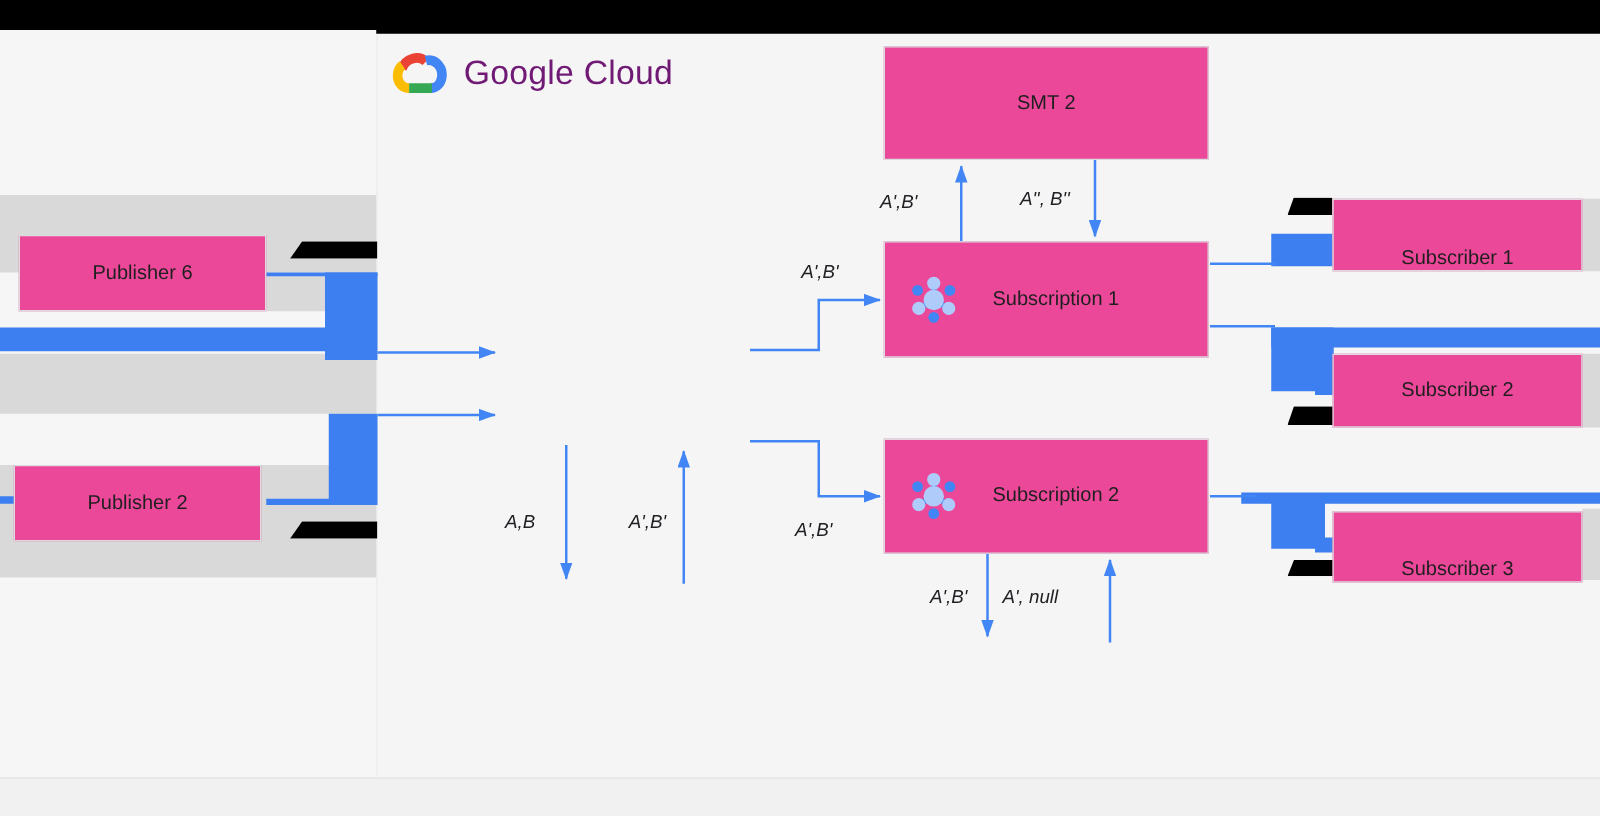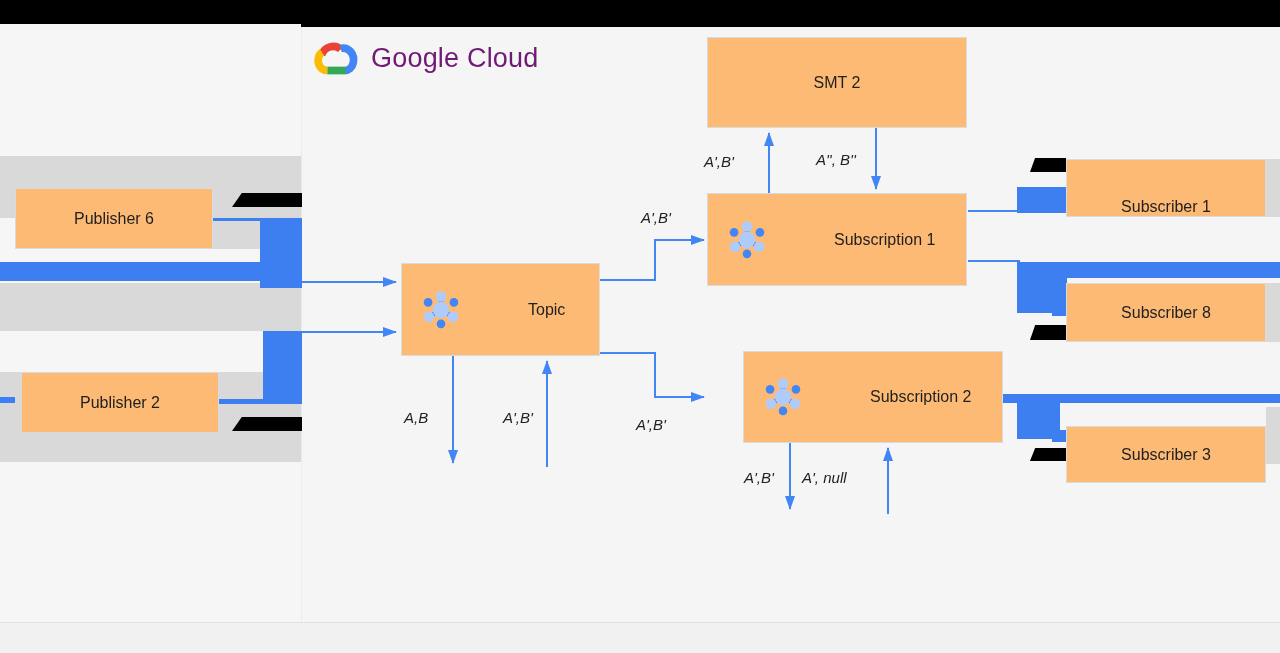--- a/index.html
+++ b/index.html
@@ -12,24 +12,24 @@
   .topbar-right{left:301px;top:0;width:979px;height:27px;background:#000;}
 
   .left-strip{left:0;top:24px;width:301px;height:598px;background:#f6f6f6;border-right:1px solid #ececec;}
   .footer{left:0;top:622px;width:1280px;height:31px;background:#f1f1f1;border-top:1px solid #e2e2e2;}
 
   .gray-band{background:#d9d9d9;}
   .blue-mark{background:#3d7ff0;}
   .black-mark{background:#000;}
   .slant{clip-path:polygon(14% 0, 100% 0, 100% 100%, 0% 100%);}
 
-  .node{background:#fdba74;border:1px solid #d9dbdd;display:flex;align-items:center;
+  .node{background:#ec4899;border:1px solid #d9dbdd;display:flex;align-items:center;
         color:#1f1f1f;font-size:16px;box-sizing:border-box;}
   .node.centered{justify-content:center;}
-  .node.iconic{padding-left:16px;gap:64px;}
+  .node.iconic{padding-left:16px;gap:24px;}
   .node .txt{white-space:nowrap;}
 
   .edge-label{position:absolute;color:#202124;font-size:15px;white-space:nowrap;font-style:italic;}
 
   .logo{position:absolute;left:309px;top:38px;display:flex;align-items:center;gap:12px;}
   .logo-text{color:#701a75;font-size:27px;letter-spacing:0.2px;}
 
   svg.overlay{position:absolute;left:0;top:0;width:1280px;height:653px;pointer-events:none;}
 </style>
 </head>
@@ -103,39 +103,24 @@
       <path d="M968,211 H1020"></path>
       <path d="M968,261 H1020"></path>
       <path d="M968,397 H1005"></path>
     </g>
   </svg>
 
   <div class="abs node centered" style="left:15px;top:188px;width:198px;height:61px;">
     <span class="txt">Publisher 6</span>
   </div>
 
-  <div class="abs node centered" style="left:21px;top:372px;width:198px;height:61px;">
+  <div class="abs node centered" style="left:11px;top:372px;width:198px;height:61px;">
     <span class="txt">Publisher 2</span>
   </div>
 
-  <div class="abs node iconic" style="left:401px;top:263px;width:199px;height:93px;">
-    <svg width="46" height="46" viewBox="0 0 48 48">
-      <line x1="24" y1="24" x2="24" y2="10" stroke="#4285f4" stroke-width="4.5"></line>
-      <line x1="24" y1="24" x2="11.5" y2="31" stroke="#4285f4" stroke-width="4.5"></line>
-      <line x1="24" y1="24" x2="36.5" y2="31" stroke="#4285f4" stroke-width="4.5"></line>
-      <circle cx="24" cy="24" r="8.5" fill="#aecbfa"></circle>
-      <circle cx="24" cy="10" r="5.5" fill="#aecbfa"></circle>
-      <circle cx="11.5" cy="31" r="5.5" fill="#aecbfa"></circle>
-      <circle cx="36.5" cy="31" r="5.5" fill="#aecbfa"></circle>
-      <circle cx="10.5" cy="16" r="4.5" fill="#4285f4"></circle>
-      <circle cx="37.5" cy="16" r="4.5" fill="#4285f4"></circle>
-      <circle cx="24" cy="38.5" r="4.5" fill="#4285f4"></circle>
-    </svg>
-    <span class="txt">Topic</span>
-  </div>
 
 
   <div class="abs node centered" style="left:707px;top:37px;width:260px;height:91px;">
     <span class="txt">SMT 2</span>
   </div>
 
   <div class="abs node iconic" style="left:707px;top:193px;width:260px;height:93px;">
     <svg width="46" height="46" viewBox="0 0 48 48">
       <line x1="24" y1="24" x2="24" y2="10" stroke="#4285f4" stroke-width="4.5"></line>
       <line x1="24" y1="24" x2="11.5" y2="31" stroke="#4285f4" stroke-width="4.5"></line>
@@ -144,21 +129,21 @@
       <circle cx="24" cy="10" r="5.5" fill="#aecbfa"></circle>
       <circle cx="11.5" cy="31" r="5.5" fill="#aecbfa"></circle>
       <circle cx="36.5" cy="31" r="5.5" fill="#aecbfa"></circle>
       <circle cx="10.5" cy="16" r="4.5" fill="#4285f4"></circle>
       <circle cx="37.5" cy="16" r="4.5" fill="#4285f4"></circle>
       <circle cx="24" cy="38.5" r="4.5" fill="#4285f4"></circle>
     </svg>
     <span class="txt">Subscription 1</span>
   </div>
 
-  <div class="abs node iconic" style="left:707px;top:351px;width:260px;height:92px;margin-left:36px;">
+  <div class="abs node iconic" style="left:707px;top:351px;width:260px;height:92px;">
     <svg width="46" height="46" viewBox="0 0 48 48">
       <line x1="24" y1="24" x2="24" y2="10" stroke="#4285f4" stroke-width="4.5"></line>
       <line x1="24" y1="24" x2="11.5" y2="31" stroke="#4285f4" stroke-width="4.5"></line>
       <line x1="24" y1="24" x2="36.5" y2="31" stroke="#4285f4" stroke-width="4.5"></line>
       <circle cx="24" cy="24" r="8.5" fill="#aecbfa"></circle>
       <circle cx="24" cy="10" r="5.5" fill="#aecbfa"></circle>
       <circle cx="11.5" cy="31" r="5.5" fill="#aecbfa"></circle>
       <circle cx="36.5" cy="31" r="5.5" fill="#aecbfa"></circle>
       <circle cx="10.5" cy="16" r="4.5" fill="#4285f4"></circle>
       <circle cx="37.5" cy="16" r="4.5" fill="#4285f4"></circle>
@@ -166,24 +151,24 @@
     </svg>
     <span class="txt">Subscription 2</span>
   </div>
 
 
   <div class="abs node centered" style="left:1066px;top:159px;width:200px;height:58px;align-items:flex-end;">
     <span class="txt">Subscriber 1</span>
   </div>
 
   <div class="abs node centered" style="left:1066px;top:283px;width:200px;height:59px;">
-    <span class="txt">Subscriber 8</span>
+    <span class="txt">Subscriber 2</span>
   </div>
 
-  <div class="abs node centered" style="left:1066px;top:426px;width:200px;height:57px;">
+  <div class="abs node centered" style="left:1066px;top:409px;width:200px;height:57px;align-items:flex-end;">
     <span class="txt">Subscriber 3</span>
   </div>
 
   <div class="edge-label" style="left:404px;top:409px;">A,B</div>
   <div class="edge-label" style="left:503px;top:409px;">A',B'</div>
   <div class="edge-label" style="left:641px;top:209px;">A',B'</div>
   <div class="edge-label" style="left:636px;top:416px;">A',B'</div>
   <div class="edge-label" style="left:704px;top:153px;">A',B'</div>
   <div class="edge-label" style="left:816px;top:151px;">A'', B''</div>
   <div class="edge-label" style="left:744px;top:469px;">A',B'</div>

